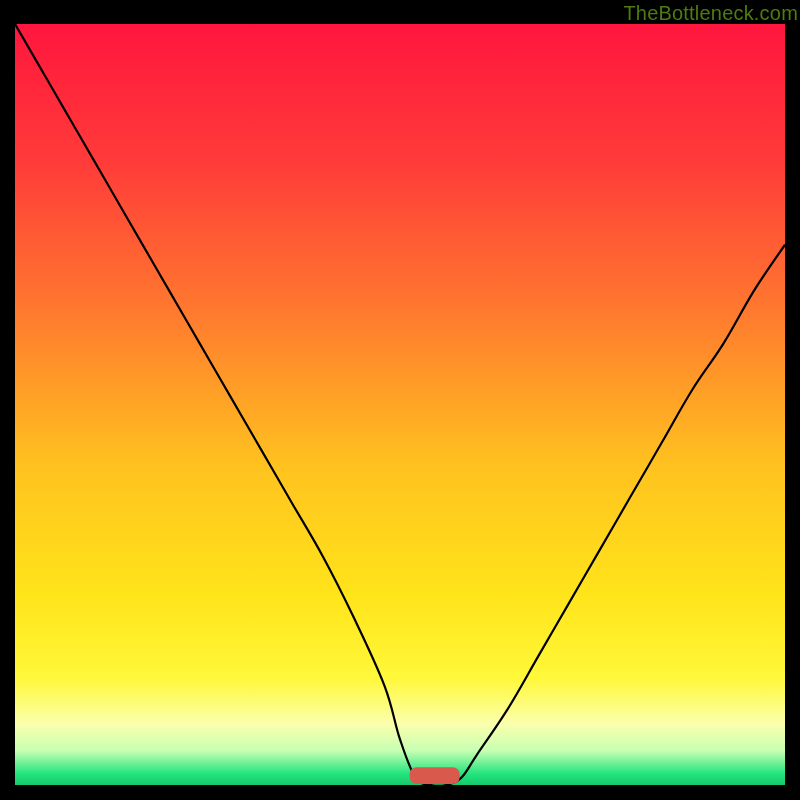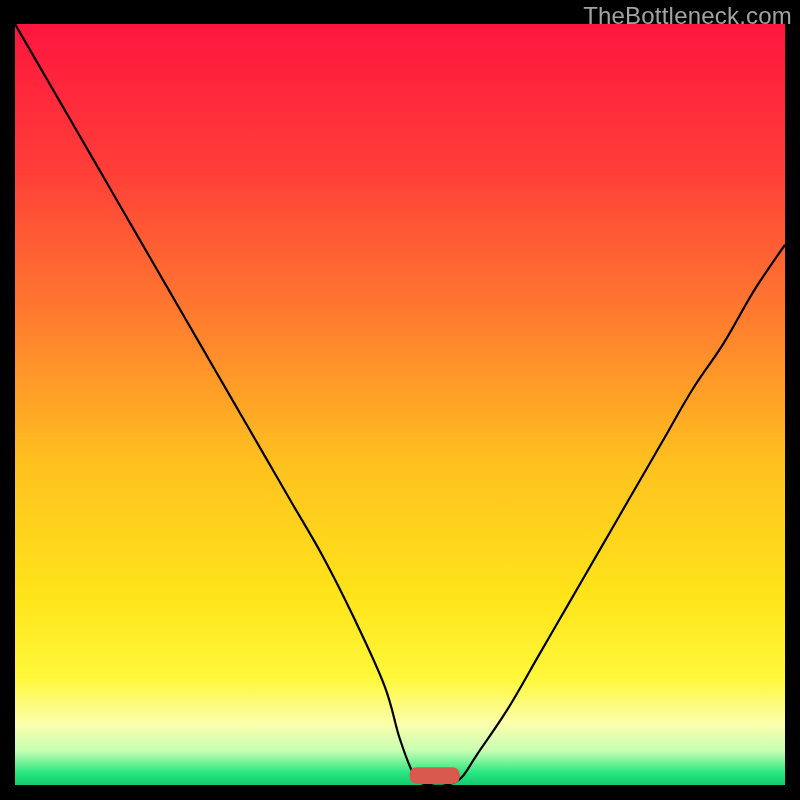--- a/index.html
+++ b/index.html
@@ -21,23 +21,23 @@
     position: absolute;
     left: 15px;
     top: 24px;
     width: 770px;
     height: 761px;
     overflow: hidden;
   }
   .attribution {
     position: absolute;
     top: 2px;
-    right: 8px;
-    color: #a3a3a3;
-    font-size: 24px;
+    right: 2px;
+    color: #4d7c0f;
+    font-size: 20px;
     font-weight: 500;
     letter-spacing: 0.2px;
   }
   svg {
     display: block;
   }
 </style>
 </head>
 <body>
 

